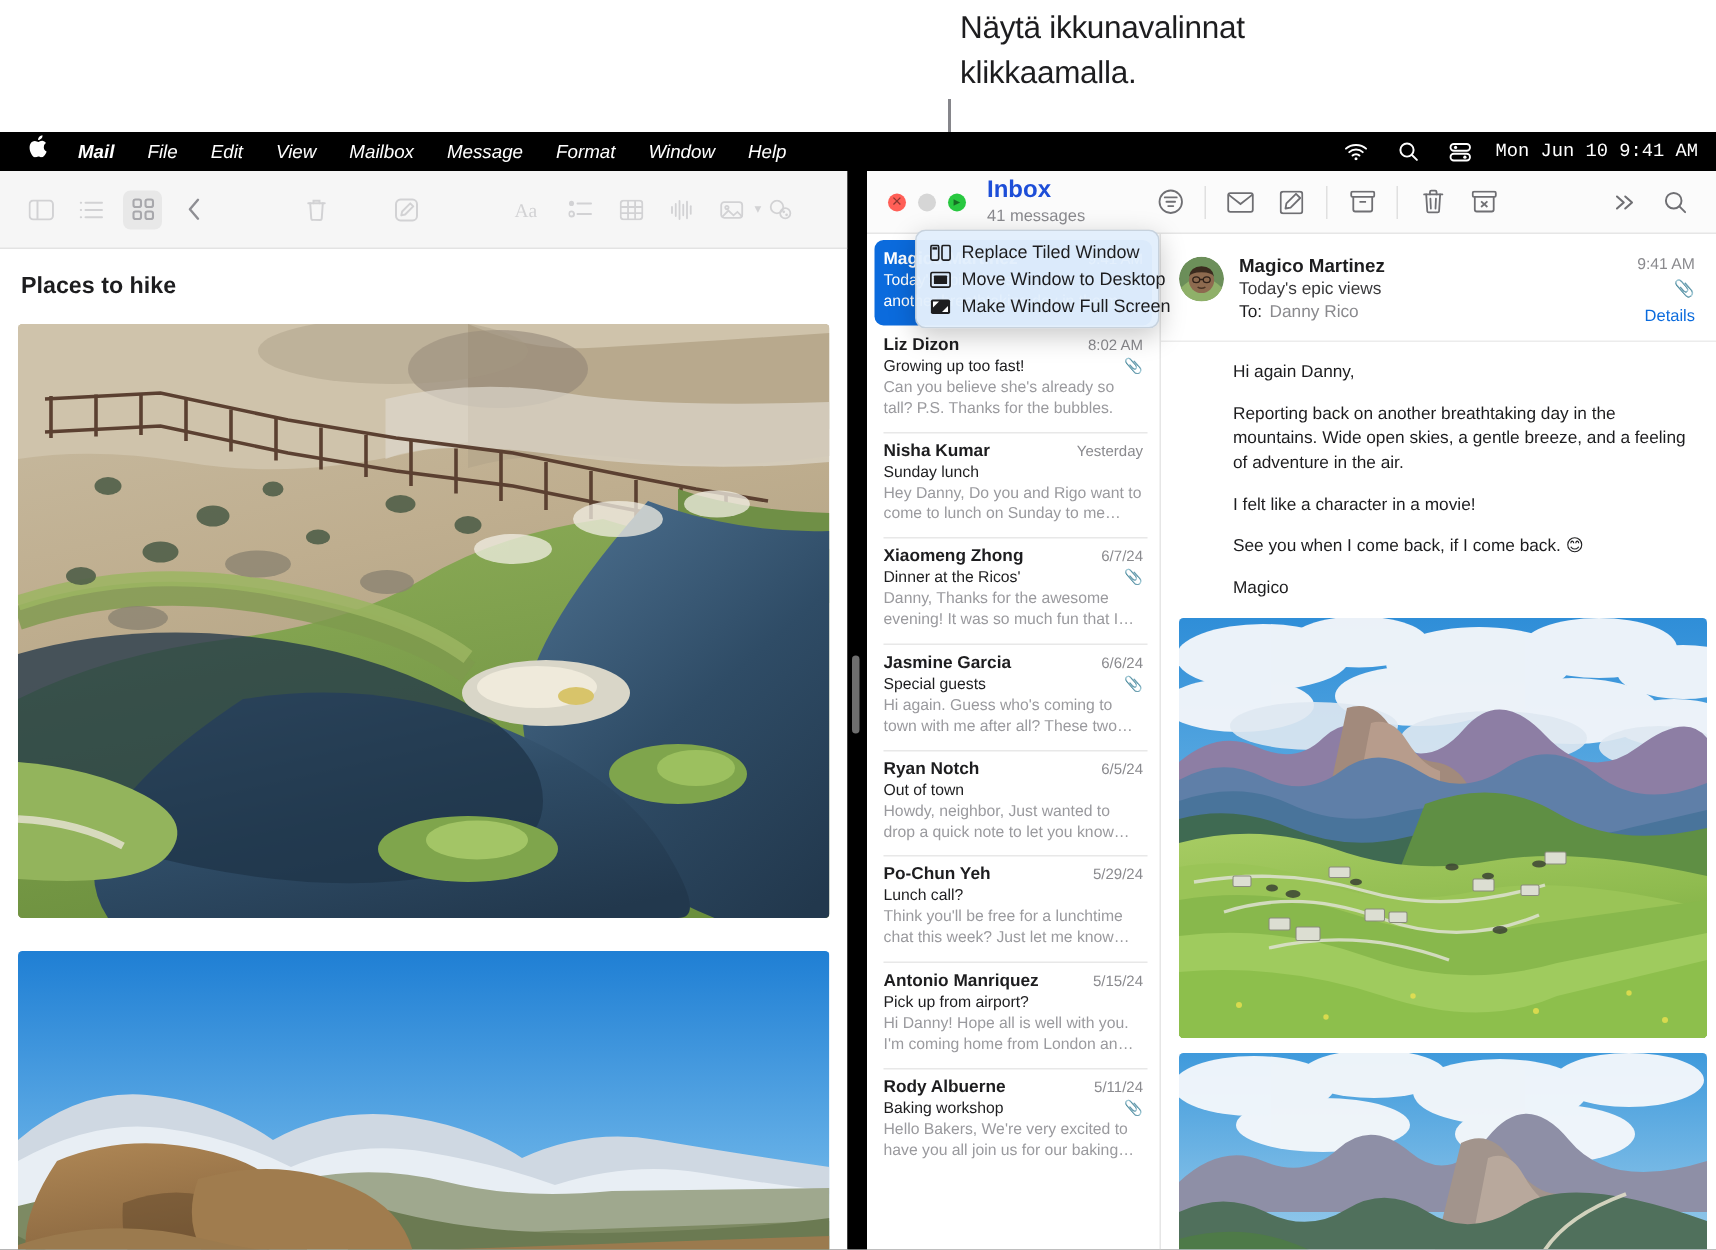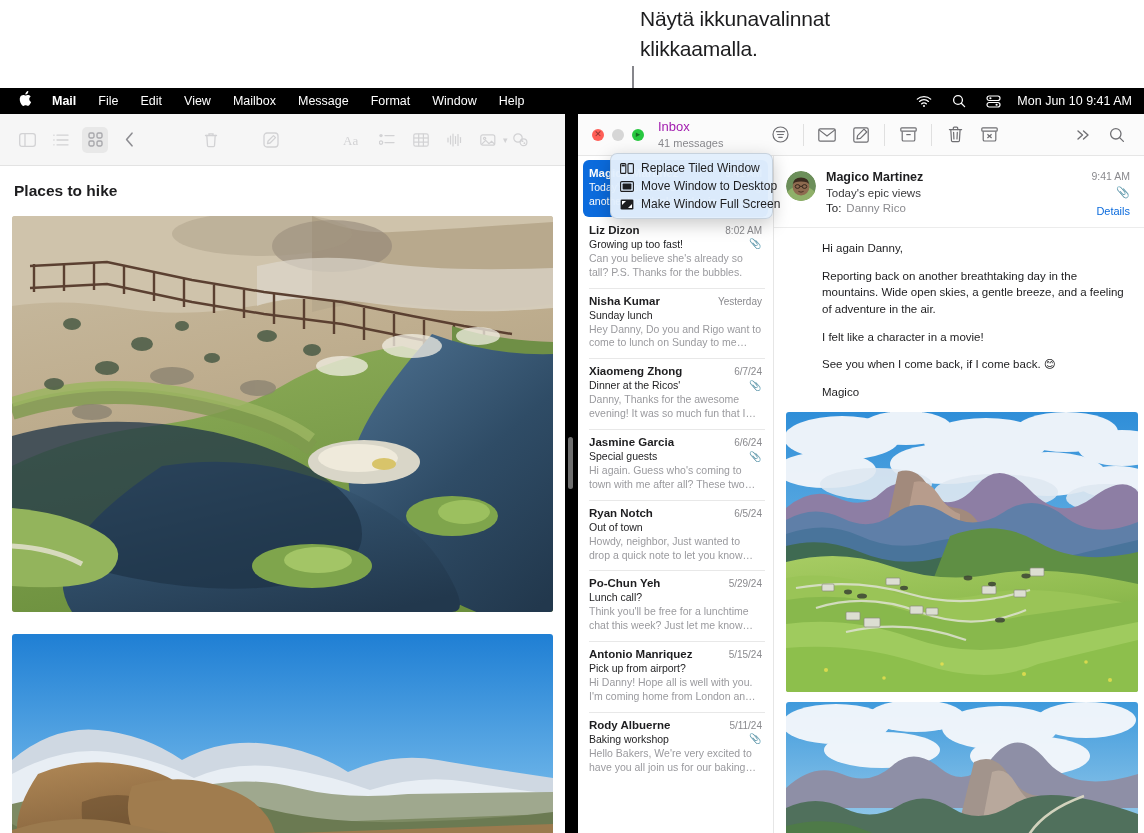--- a/index.html
+++ b/index.html
@@ -32,28 +32,29 @@
   
   .menubar {
     position: absolute; left: 0; top: 88px; width: 1144px; height: 26px;
     background: #000; color: #fff;
     display: flex; align-items: center;
   }
   .mb-left { display: flex; align-items: center; gap: 0; padding-left: 10px; }
   .mb-item {
     font-size: 12.5px; padding: 0 11px; color: #fff; white-space: nowrap;
     line-height: 26px;
+    font-style: italic;
   }
   .mb-item.app { font-weight: bold; }
   .mb-apple { font-size: 15px; padding: 0 9px; line-height: 26px; }
   .mb-right {
     margin-left: auto; display: flex; align-items: center; gap: 0; padding-right: 12px;
   }
   .mb-icon { padding: 0 10px; display: flex; align-items: center; }
-  .mb-clock { font-size: 12.5px; padding-left: 6px; white-space: nowrap; }
+  .mb-clock { font-size: 12.5px; padding-left: 6px; white-space: nowrap; font-family: Liberation Mono, monospace; }
 
   
   .notes-win {
     position: absolute; left: 0; top: 114px; width: 565px; height: 719px;
     background: #fff; overflow: hidden;
   }
   .notes-toolbar {
     height: 52px; background: #f6f6f6; border-bottom: 1px solid #e3e3e3;
     display: flex; align-items: center; padding: 0 14px;
   }
@@ -98,21 +99,21 @@
     display: flex; align-items: center; flex: none; position: relative;
   }
   .traffic { display: flex; align-items: center; gap: 8px; padding-left: 14px; }
   .tl { width: 12px; height: 12px; border-radius: 50%; position: relative;
         display: flex; align-items: center; justify-content: center; }
   .tl.red { background: #ff5f57; }
   .tl.yellow { background: #d6d6d6; }
   .tl.green { background: #28c840; }
   .tl span { font-size: 9px; color: rgba(0,0,0,0.45); line-height: 1; font-weight: bold; }
   .mailbox-info { padding-left: 14px; line-height: 1.15; }
-  .mailbox-name { font-size: 13px; font-weight: normal; color: #a21caf; }
+  .mailbox-name { font-size: 16px; font-weight: bold; color: #1d4ed8; }
   .mailbox-count { font-size: 11px; color: #8a8a8e; margin-top: 2px; }
   .mtb-ico {
     width: 34px; height: 30px; display: flex; align-items: center; justify-content: center;
     color: #6f6f73; flex: none;
   }
   .mtb-sep { width: 1px; height: 22px; background: #e0e0e0; flex: none; margin: 0 6px; }
 
   .mail-main { flex: 1 1 auto; display: flex; min-height: 0; }
 
   

